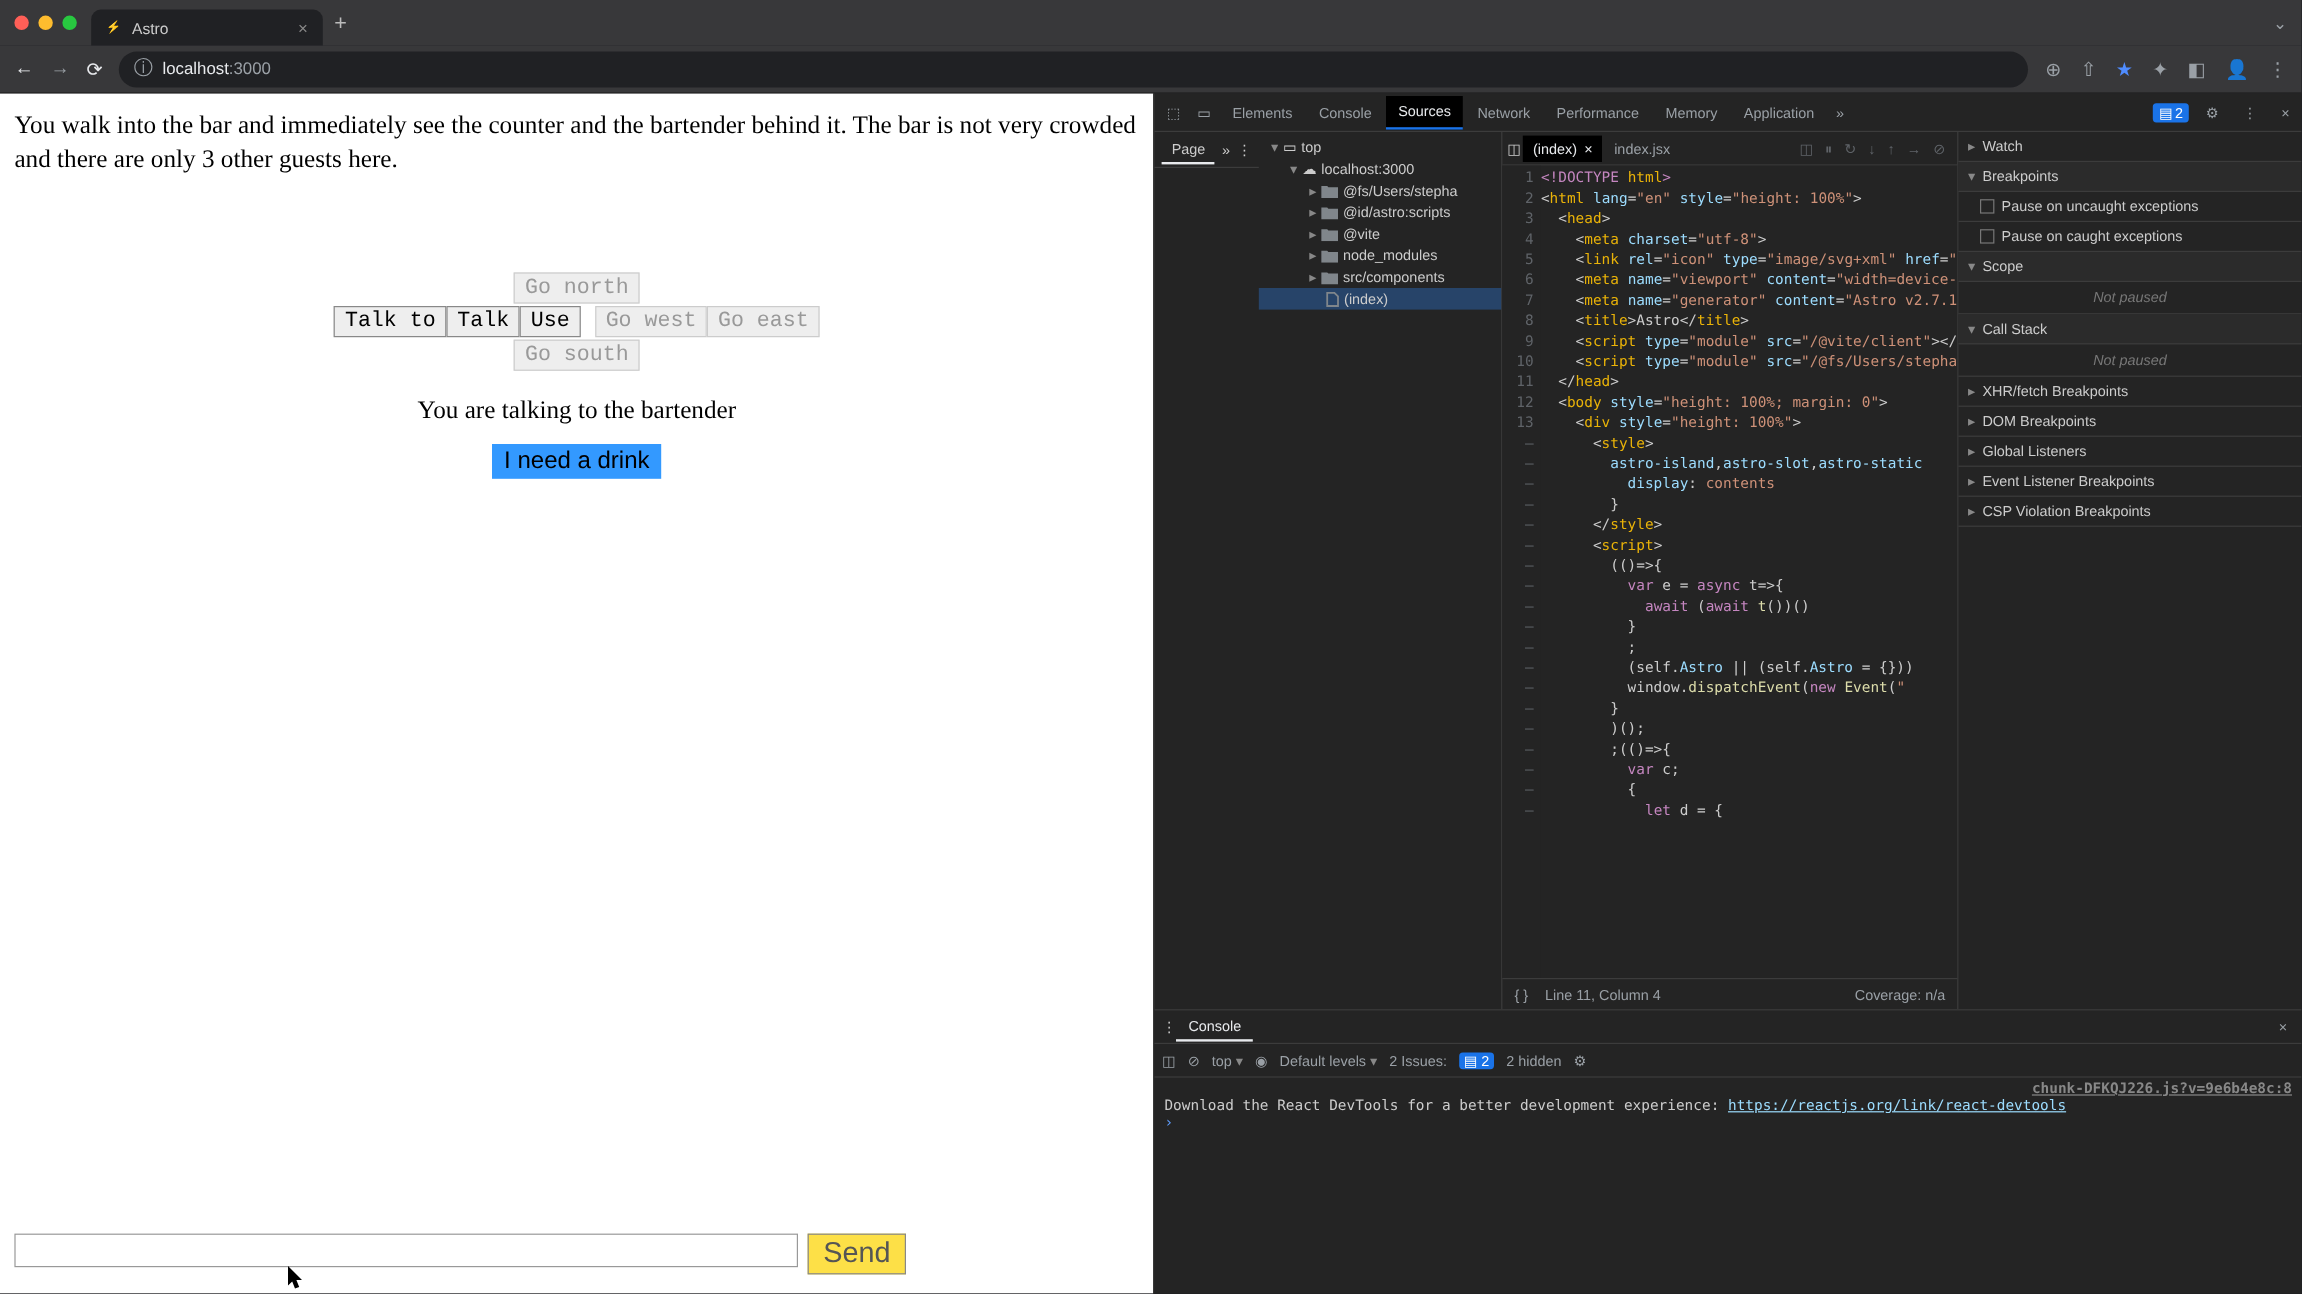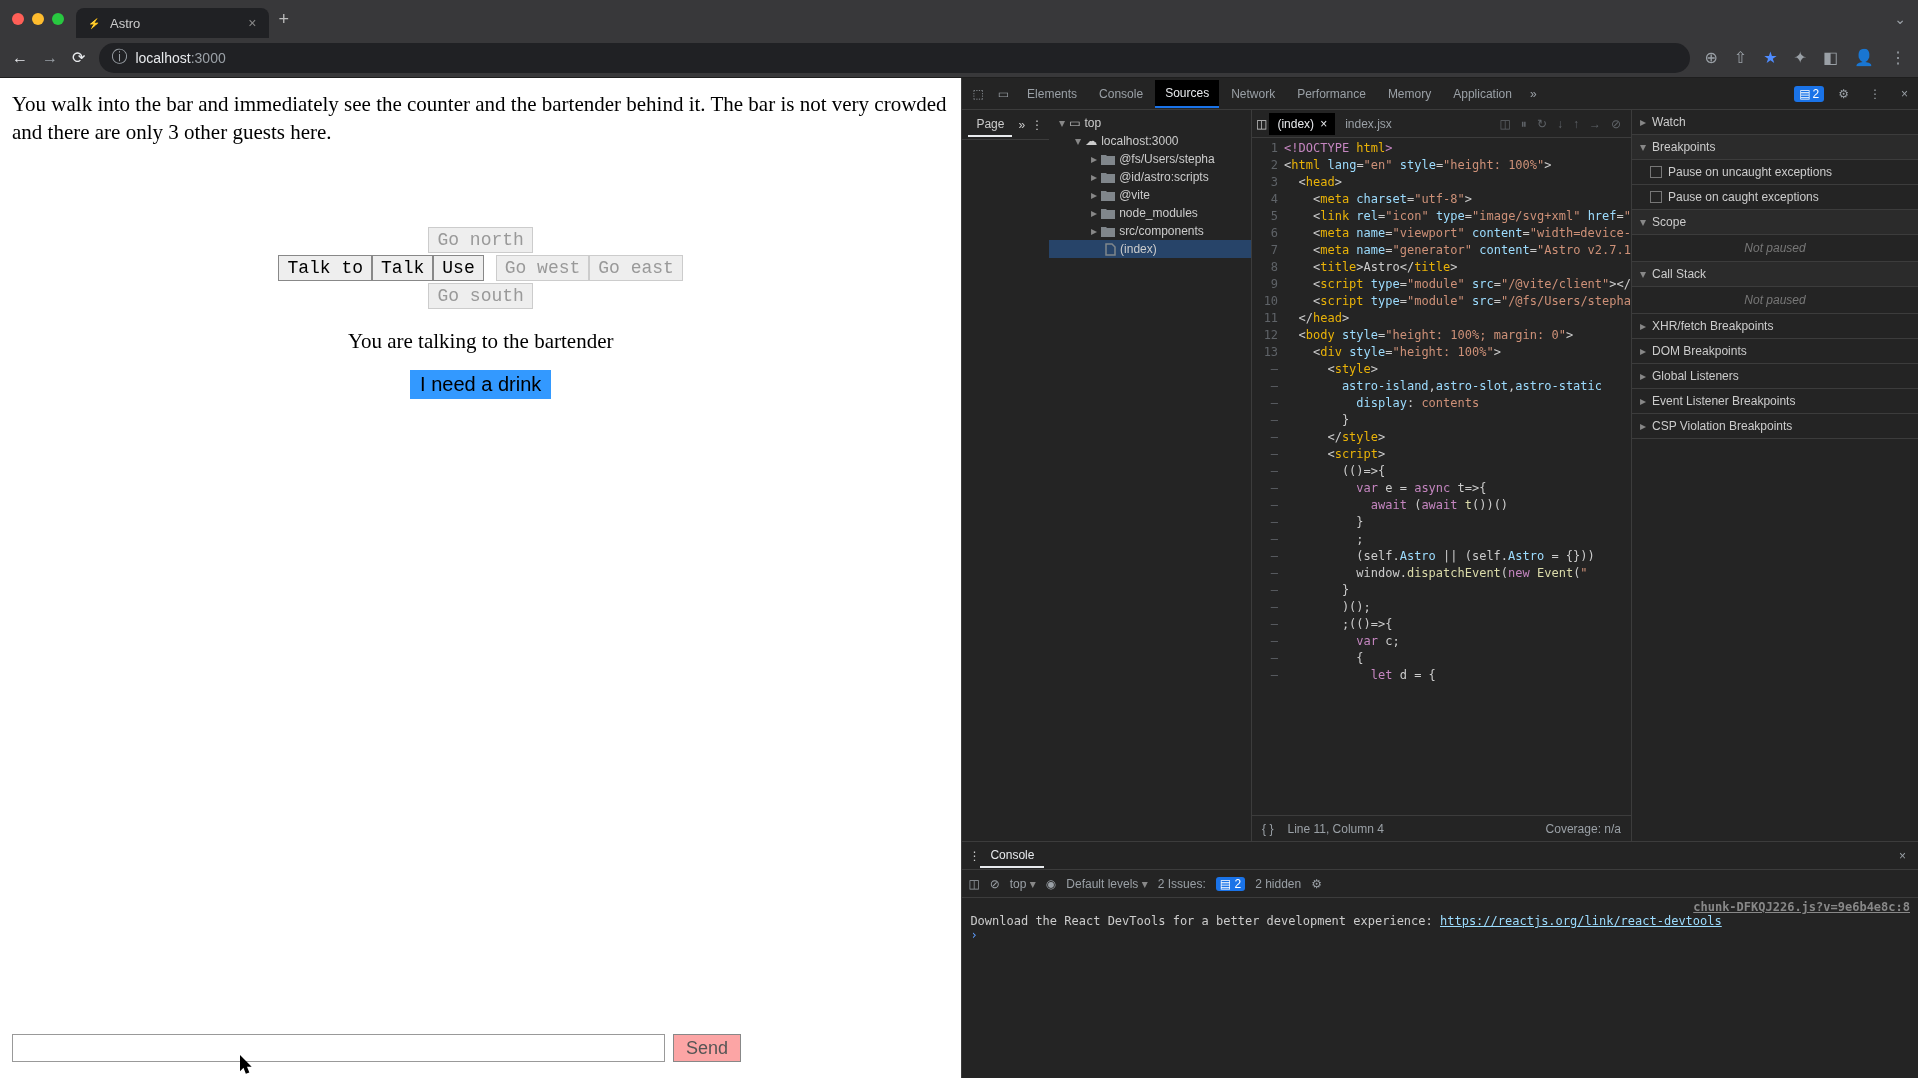--- a/index.html
+++ b/index.html
@@ -29,21 +29,21 @@
 .viewport { width:1031px; background:#fff; color:#000; display:flex; flex-direction:column; padding:12px; font-family: Georgia, serif; }
 .viewport .narr { font-size:21px; line-height:1.35; margin-bottom:80px; }
 .gamegrid { display:flex; flex-direction:column; align-items:center; gap:2px; }
 .gamegrid .row { display:flex; gap:0; }
 .btn { border:1px solid #888; background:#eee; font-size:18px; padding:2px 8px; font-family:Liberation Mono, monospace; cursor:pointer; }
 .btn.disabled { color:#999; background:#eee; border-color:#ccc; }
 .status { font-size:21px; margin-top:18px; }
 .choice { background:#3399ff; color:#000; font-size:20px; padding:3px 10px; margin-top:14px; font-family:Arial,sans-serif; }
 .inputbar { margin-top:auto; display:flex; gap:8px; padding-bottom:4px; }
 .inputbar input { flex:0 0 653px; height:28px; border:1px solid #999; padding:0 6px; font-size:14px; }
-.inputbar button { border:1px solid #888; background:#fca5a5; padding:2px 12px; font-size:18px; font-family:Arial,sans-serif; color:#555; }
+.inputbar button { border:1px solid #888; background:#fde047; padding:2px 12px; font-size:24px; font-family:Arial,sans-serif; color:#555; }
 
 
 .devtools { flex:1; background:#242424; color:#ccc; display:flex; flex-direction:column; border-left:1px solid #3c3c3c; font-size:12px; }
 .dt-tabs { height:32px; display:flex; align-items:center; border-bottom:1px solid #3c3c3c; padding:0 4px; gap:2px; }
 .dt-tabs .tbtn { padding:6px 10px; color:#9aa0a6; cursor:pointer; }
 .dt-tabs .tbtn.active { color:#e8eaed; border-bottom:2px solid #1a73e8; background:#000; }
 .dt-tabs .icn { color:#9aa0a6; padding:0 6px; }
 .dt-tabs .right { margin-left:auto; display:flex; align-items:center; gap:8px; }
 
 .dt-body { flex:1; display:flex; min-height:0; }

